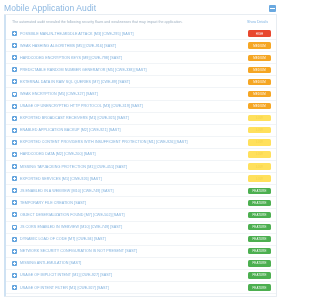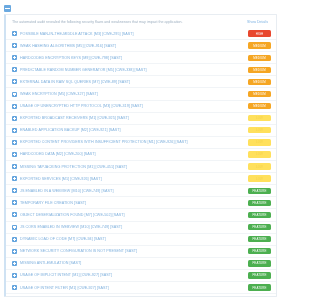--- a/index.html
+++ b/index.html
@@ -94,20 +94,21 @@
   .badge.medium { background: #f5a623; }
   .badge.low    { background: #ffe05c; color: #f3d14a; }
   .badge.feature{ background: #4caf50; }
 </style>
 </head>
 <body>
 
 <div class="page">
 
   <div class="header">
+    <div class="page-title">Mobile Application Audit</div>
     <div class="collapse-icon"></div>
   </div>
 
   <div class="card">
 
     <div class="card-top">
       <div class="card-desc">The automated audit revealed the following security flaws and weaknesses that may impact the application.</div>
       <div class="show-details">Show Details</div>
     </div>
 

